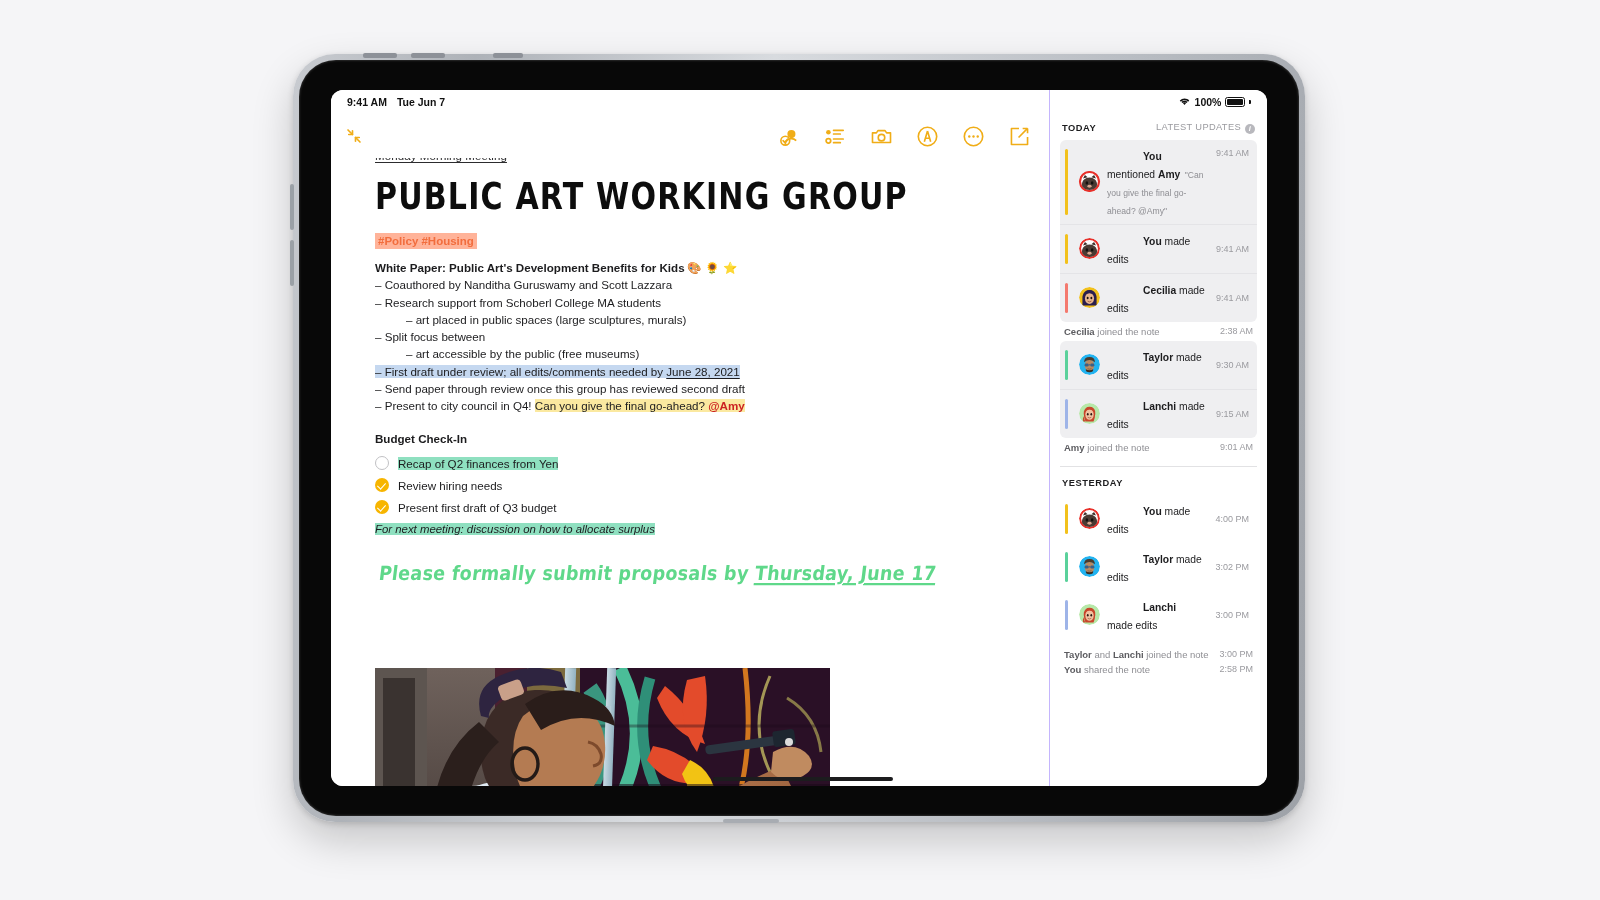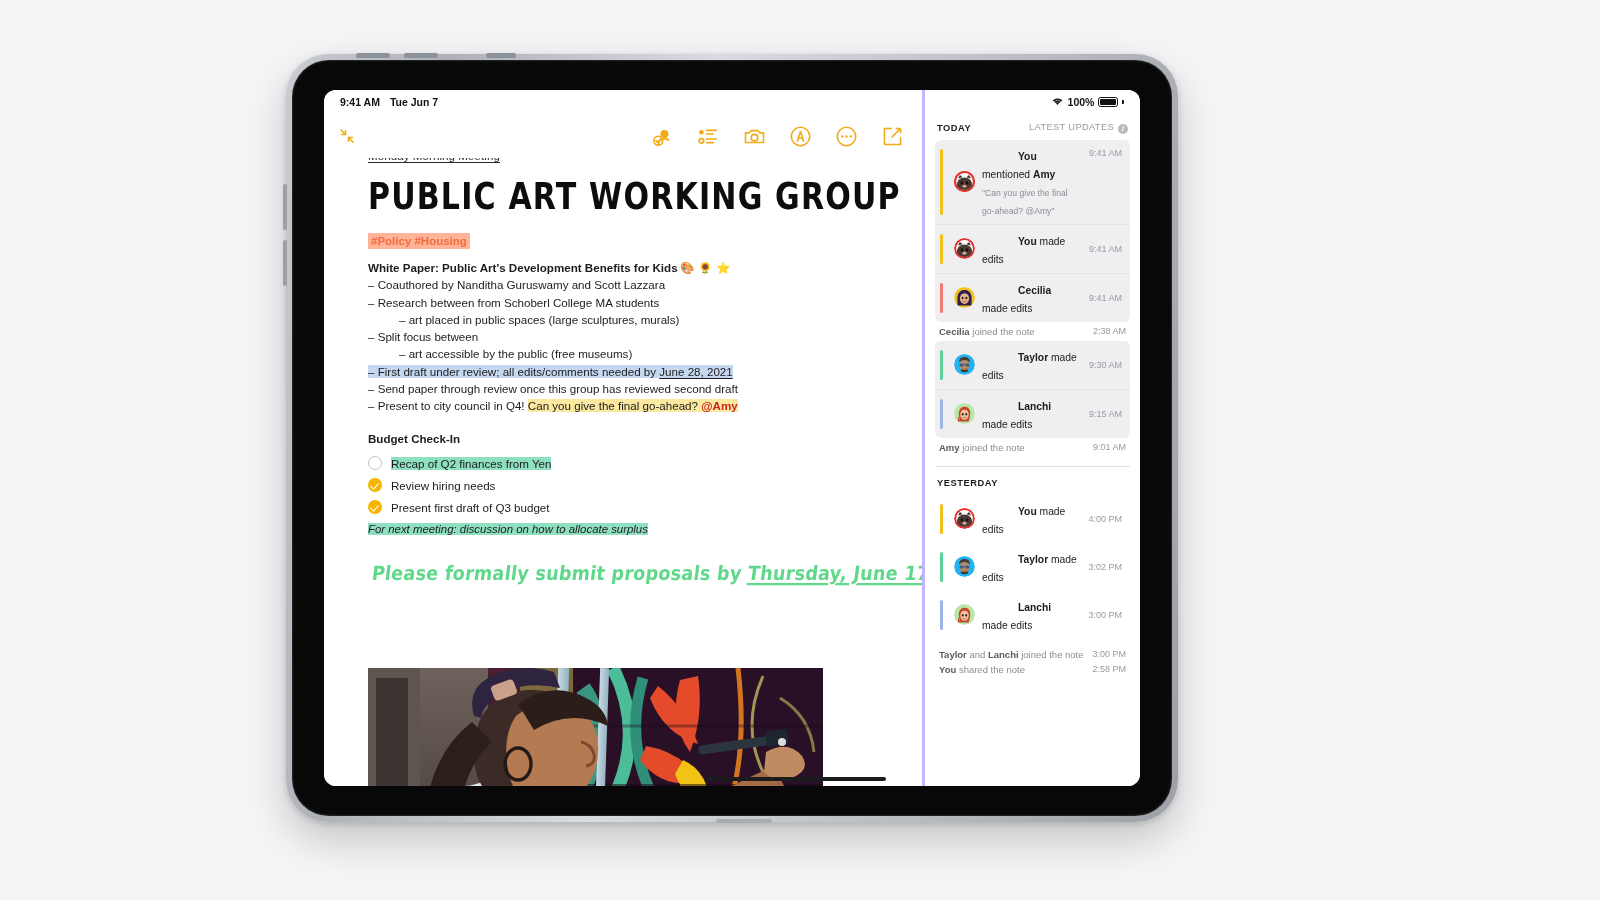--- a/index.html
+++ b/index.html
@@ -7,22 +7,22 @@
   html, body {
     width: 1600px; height: 900px;
     background: #f5f5f7;
     font-family: "Liberation Sans", sans-serif;
     overflow: hidden;
   }
   #stage { position: relative; width: 1600px; height: 900px; background: #f5f5f7; }
 
   
   .device {
-    position: absolute; left: 286px; top: 54px;
-    width: 892px; height: 768px;
+    position: absolute; left: 293px; top: 54px;
+    width: 1012px; height: 768px;
     border-radius: 42px;
     background: linear-gradient(100deg,#c9ccd1 0%, #aeb2b8 16%, #d8dbdf 42%, #babec4 72%, #9da1a7 100%);
     box-shadow: 0 18px 42px rgba(0,0,0,.20), 0 2px 6px rgba(0,0,0,.14);
   }
   .device-inner {
     position: absolute; left: 6px; top: 6px; right: 6px; bottom: 6px;
     border-radius: 37px; background: #080808;
     box-shadow: inset 0 0 3px rgba(255,255,255,.28);
   }
   .screen {
@@ -120,21 +120,21 @@
   .photo svg { display: block; }
 
   .home-indicator {
     position: absolute; bottom: 5px; left: 50%; transform: translateX(-50%);
     width: 180px; height: 4px; border-radius: 3px; background: #1c1c1e; z-index: 40;
   }
 
   
   .activity {
     flex: 0 0 218px; width: 218px; height: 100%;
-    background: #fff; border-left: 3px solid #c4b5fd;
+    background: #fff; border-left: 1px solid #c4b5fd;
     position: relative; padding-top: 24px;
   }
   .act-head { display: flex; align-items: center; padding: 8px 12px 4px 12px; }
   .act-title { font-size: 16.5px; font-weight: bold; color: #000; letter-spacing: -.2px; }
   .act-close {
     margin-left: auto; width: 21px; height: 21px; border-radius: 50%;
     background: #e7e7ea; display: flex; align-items: center; justify-content: center; cursor: pointer;
   }
   .act-close svg { width: 9px; height: 9px; color: #7d7d82; }
 
@@ -256,21 +256,21 @@
             <div class="note-title">PUBLIC ART WORKING GROUP</div>
             <div class="tags">#Policy #Housing</div>
 
             <div class="para bold">
               <span>White Paper: Public Art's Development Benefits for Kids</span>
               <span>🎨 🌻 ⭐</span>
             </div>
 
             <div>
               <div class="para">– Coauthored by Nanditha Guruswamy and Scott Lazzara</div>
-              <div class="para">– Research between from Schoberl College MA students</div>
+              <div class="para">– Research support from Schoberl College MA students</div>
               <div class="para indent">– art placed in public spaces (large sculptures, murals)</div>
               <div class="para">– Split focus between</div>
               <div class="para indent">– art accessible by the public (free museums)</div>
             </div>
 
             <div class="para">
               <span class="hl-blue"><span>– First draft under review; all edits/comments needed by </span><span class="u-link">June 28, 2021</span></span>
             </div>
             <div class="para">– Send paper through review once this group has reviewed second draft</div>
             <div class="para">

